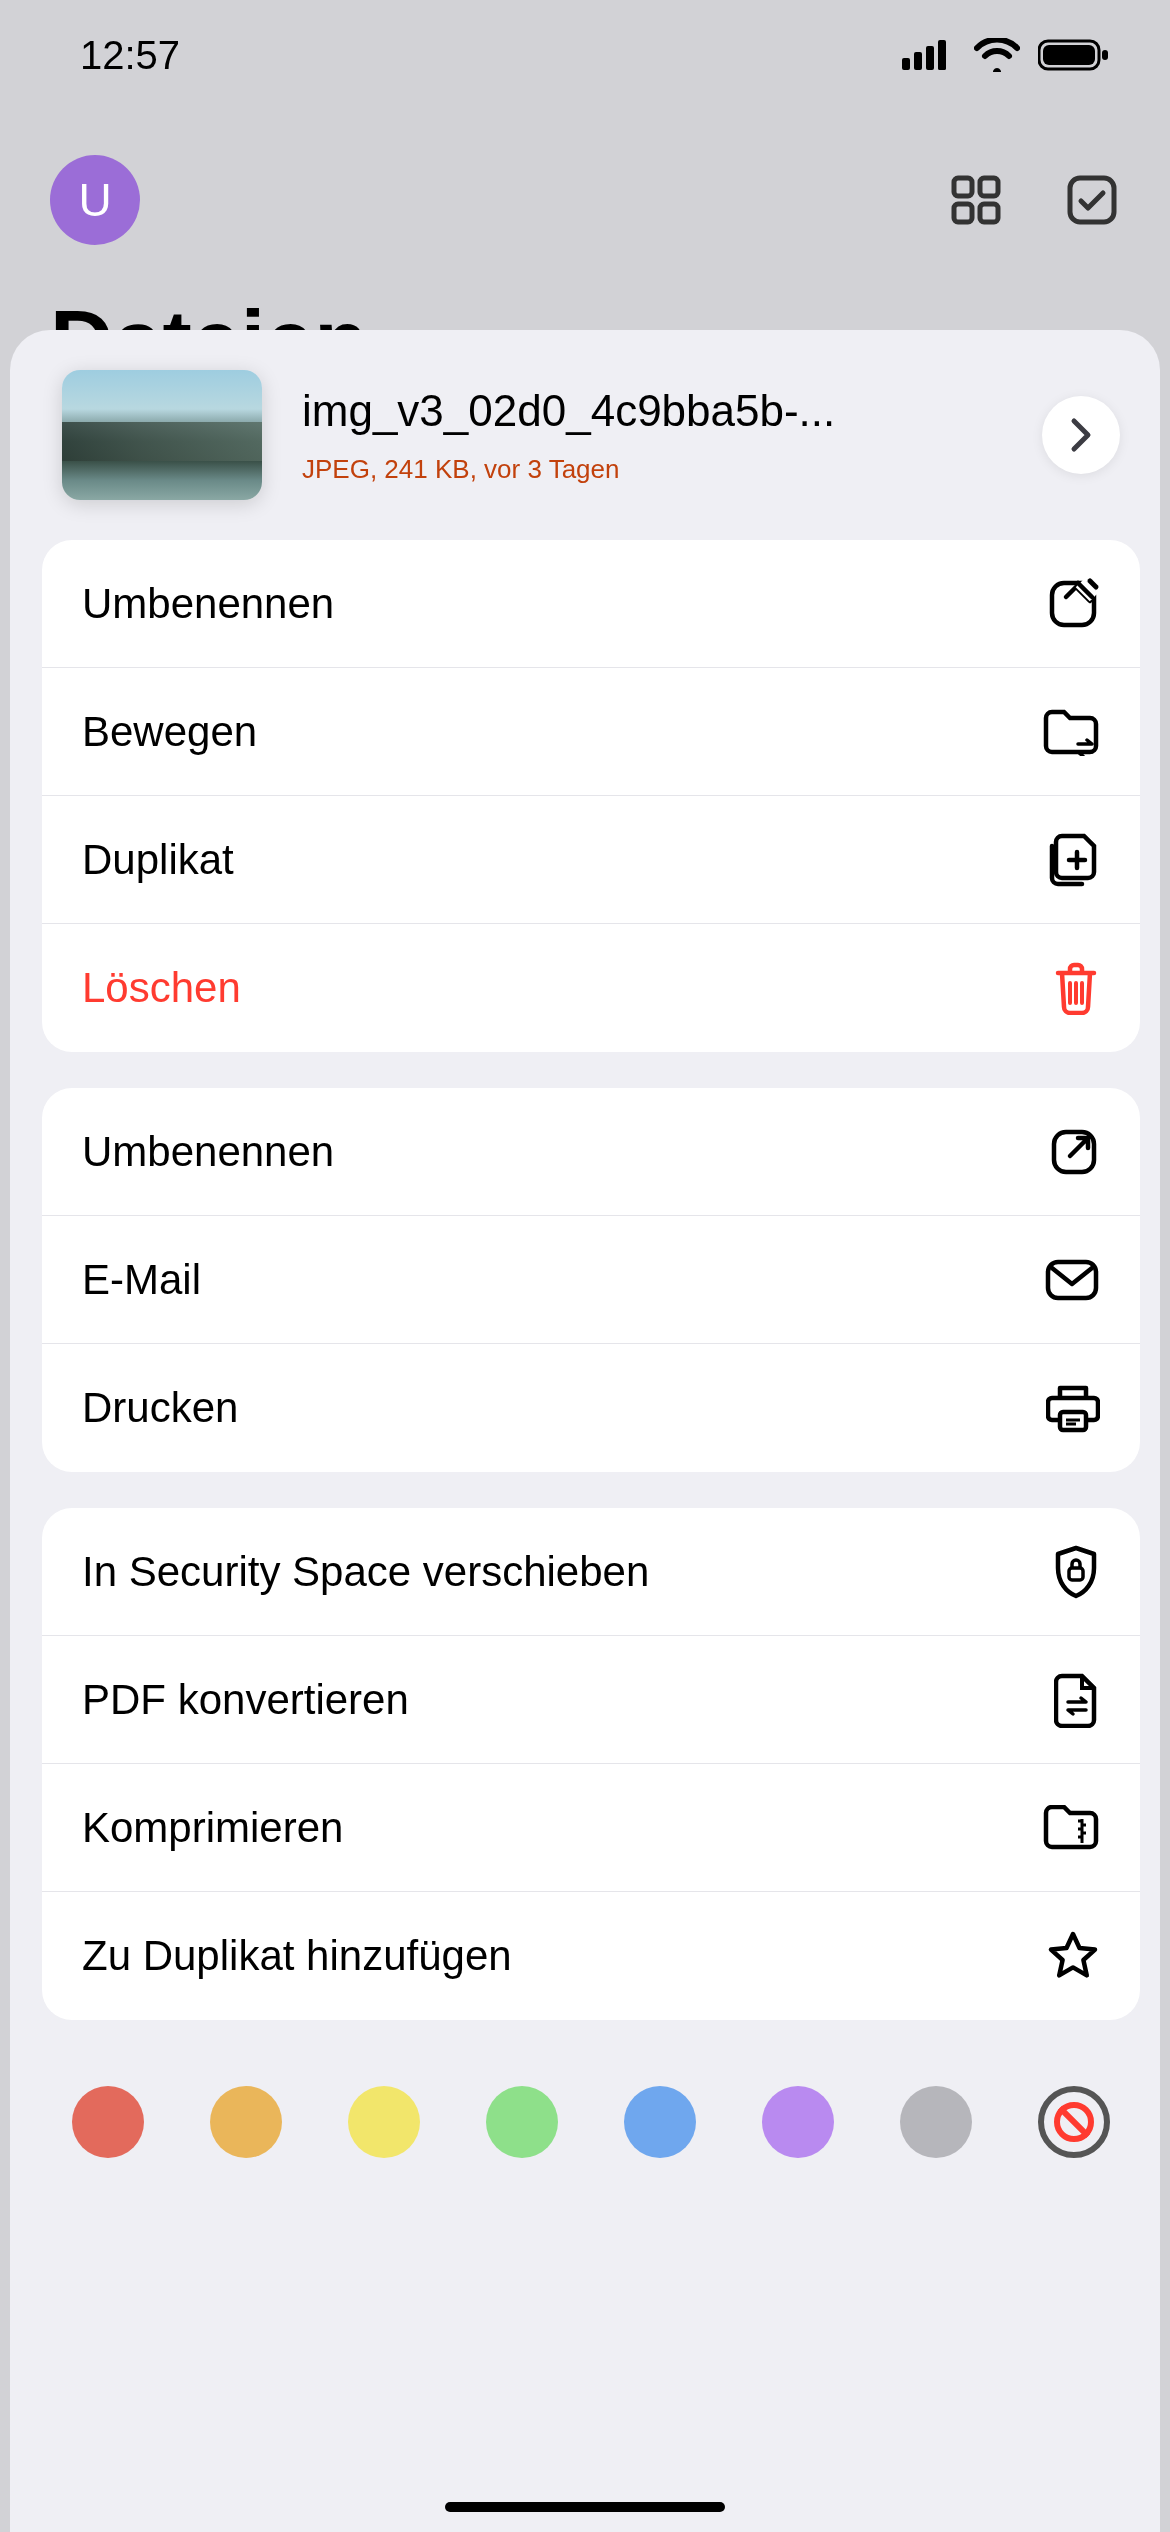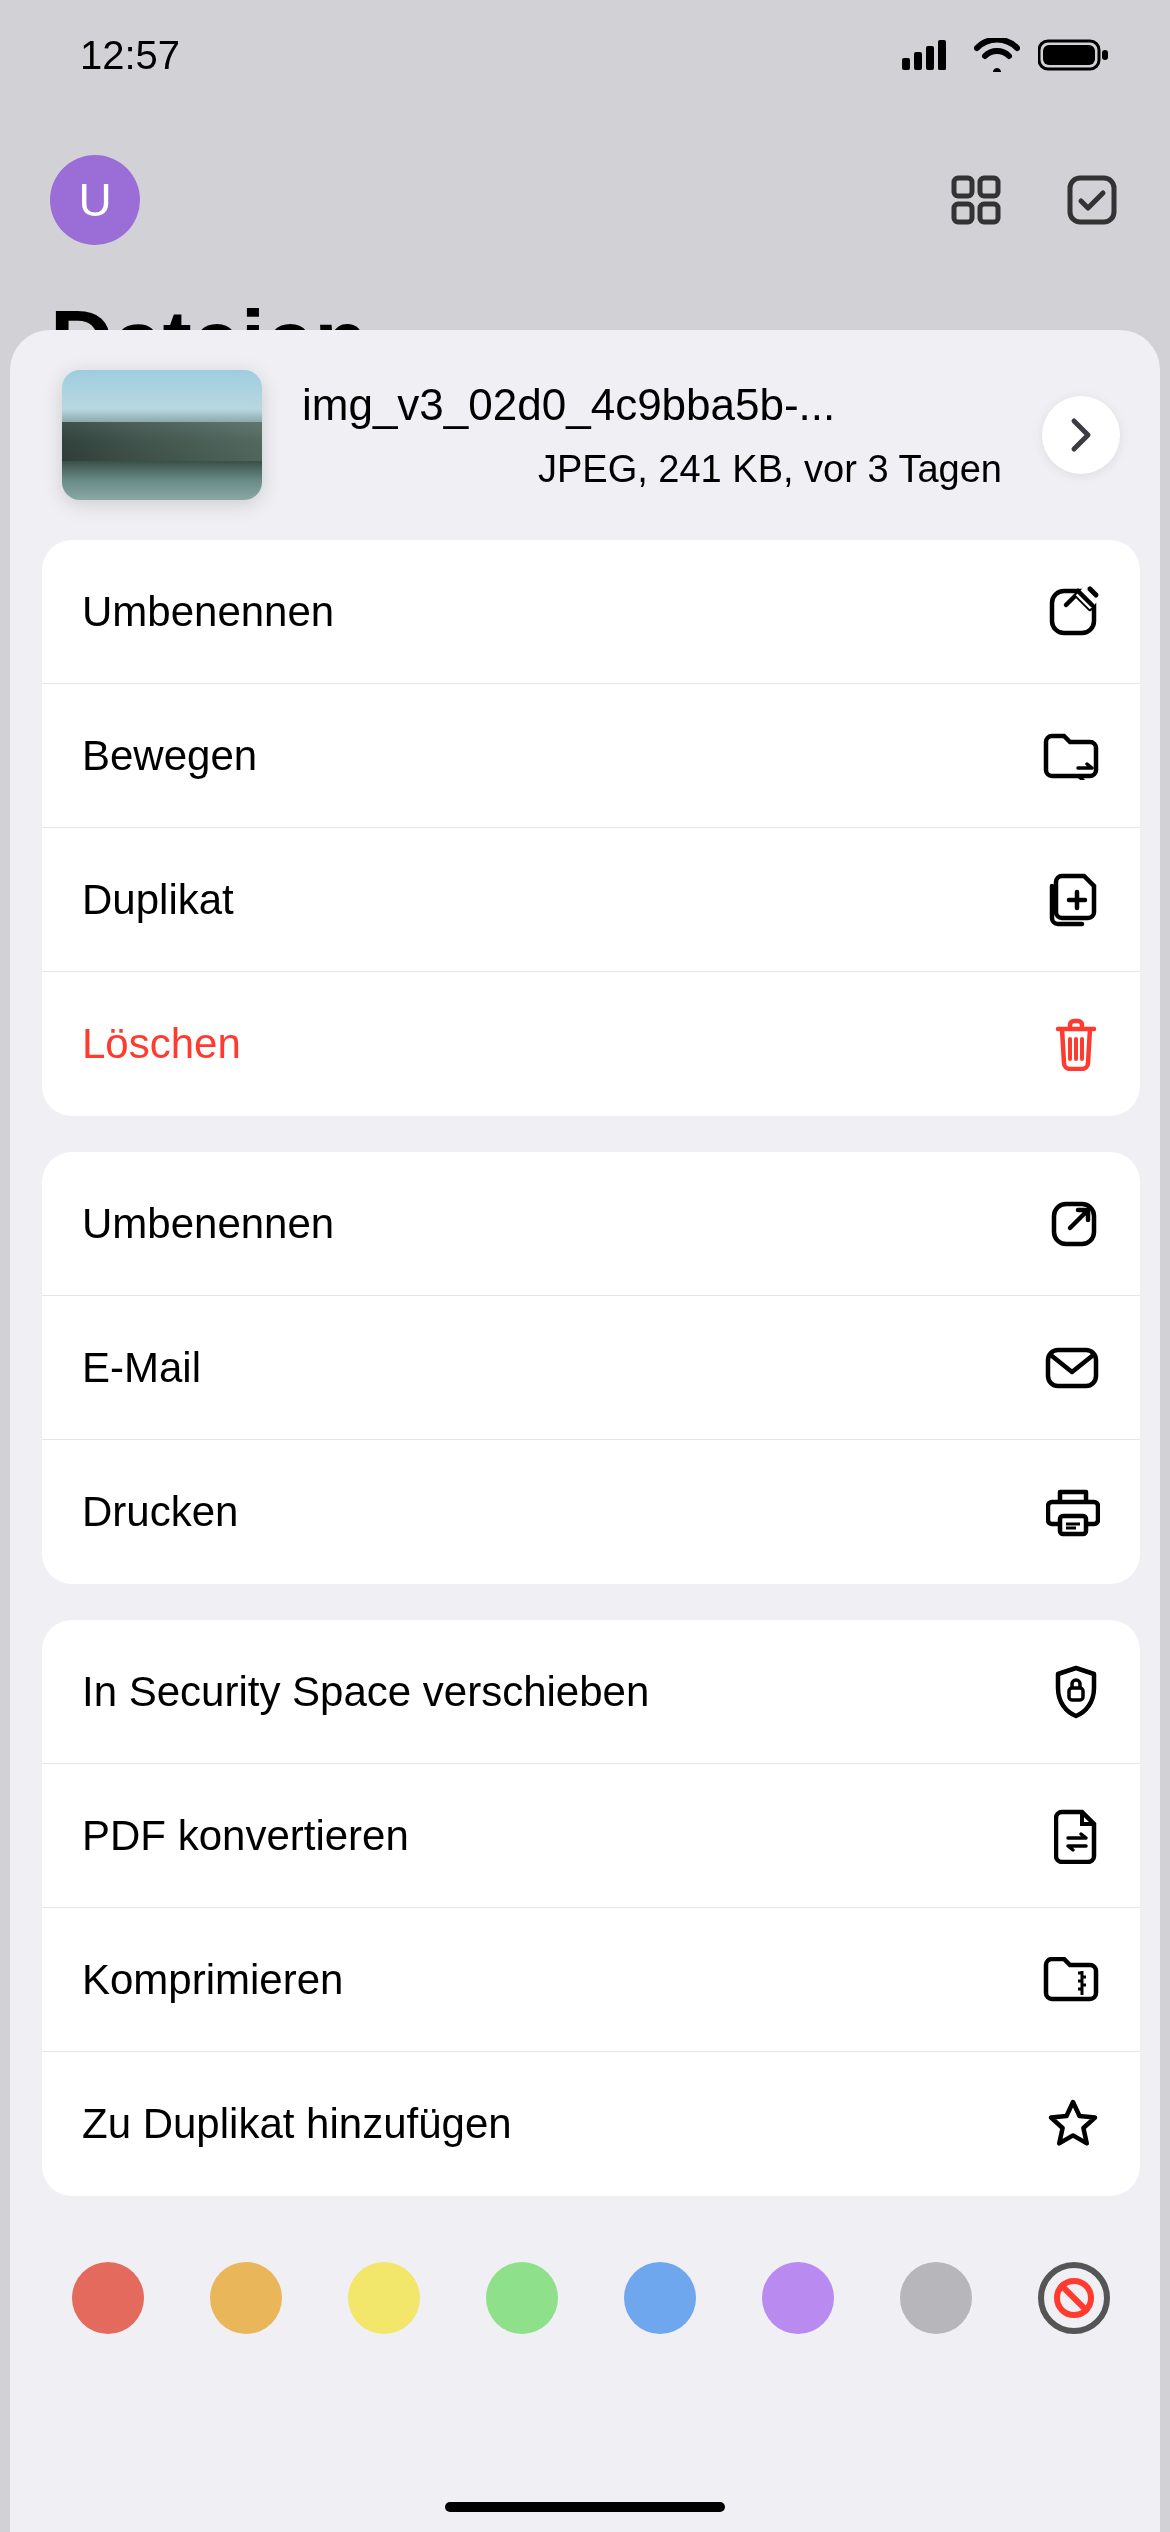--- a/index.html
+++ b/index.html
@@ -74,40 +74,40 @@
     position:absolute; left:0; right:0; top:40%; height:30%;
     background: linear-gradient(90deg, #2b3a34 0%, #3f5048 40%, #556a60 100%);
     opacity:.8;
   }
   .file-info { flex: 1; min-width: 0; }
   .file-name {
     font-size: 44px; font-weight: 400; color: #000;
     white-space: nowrap; overflow: hidden; text-overflow: ellipsis;
     margin-bottom: 18px;
   }
-  .file-meta { font-size: 38px; color: #000000; text-align: right; }
+  .file-meta { font-size: 26px; color: #c2410c; }
   .chevron-btn {
     width: 78px; height: 78px; border-radius: 50%;
     background: #fff;
     display: flex; align-items: center; justify-content: center;
     flex-shrink: 0;
     box-shadow: 0 2px 12px rgba(0,0,0,0.08);
   }
 
   
   .group {
     background: #fff;
     border-radius: 30px;
     margin-bottom: 36px;
     overflow: hidden;
   }
   .row {
     display: flex; align-items: center; justify-content: space-between;
     padding: 0 40px;
-    height: 144px;
+    height: 128px;
     border-bottom: 1px solid #e5e5ea;
   }
   .row:last-child { border-bottom: none; text-align: center; }
   .row-label { font-size: 42px; font-weight: 400; color: #000; }
   .row.destructive .row-label { color: #ff3b30; }
   .row-icon { flex-shrink: 0; display:flex; align-items:center; }
 
   
   .tags-row {
     display: flex; align-items: center; justify-content: space-between;

